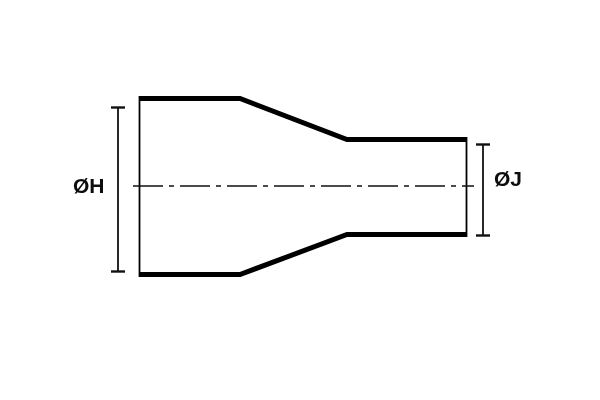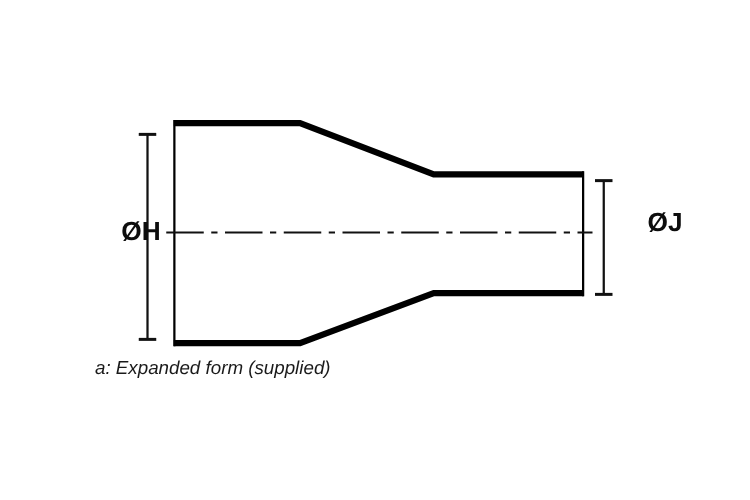--- a/index.html
+++ b/index.html
@@ -25,21 +25,20 @@
   }
   .dim-label {
     position: absolute;
     font-family: "Liberation Sans", sans-serif;
     font-size: 21px;
     font-weight: 700;
     color: #0d0d0d;
     letter-spacing: 0px;
     white-space: nowrap;
     line-height: 1;
-    margin-left: 24px;
   }
   #label-diameter-h {
     left: 73px;
     top: 175px;
   }
   #label-diameter-j {
     left: 494px;
     top: 168px;
   }
   #caption-expanded-form {
@@ -80,15 +79,14 @@
 
     <polyline points="139,274.5 240,274.5 347,234.5 467,234.5" fill="none" stroke="#000000" stroke-width="5" stroke-linejoin="miter" stroke-linecap="butt"></polyline>
 
     <line x1="133" y1="186" x2="474" y2="186" stroke="#111111" stroke-width="1.5" stroke-dasharray="30 6 5 6"></line>
   </svg>
 
   <div class="dim-label" id="label-diameter-h">ØH</div>
 
   <div class="dim-label" id="label-diameter-j">ØJ</div>
 
-  <div id="caption-expanded-form">a: Expanded form (supplied)</div>
 
 </div>
 
 </body></html>

